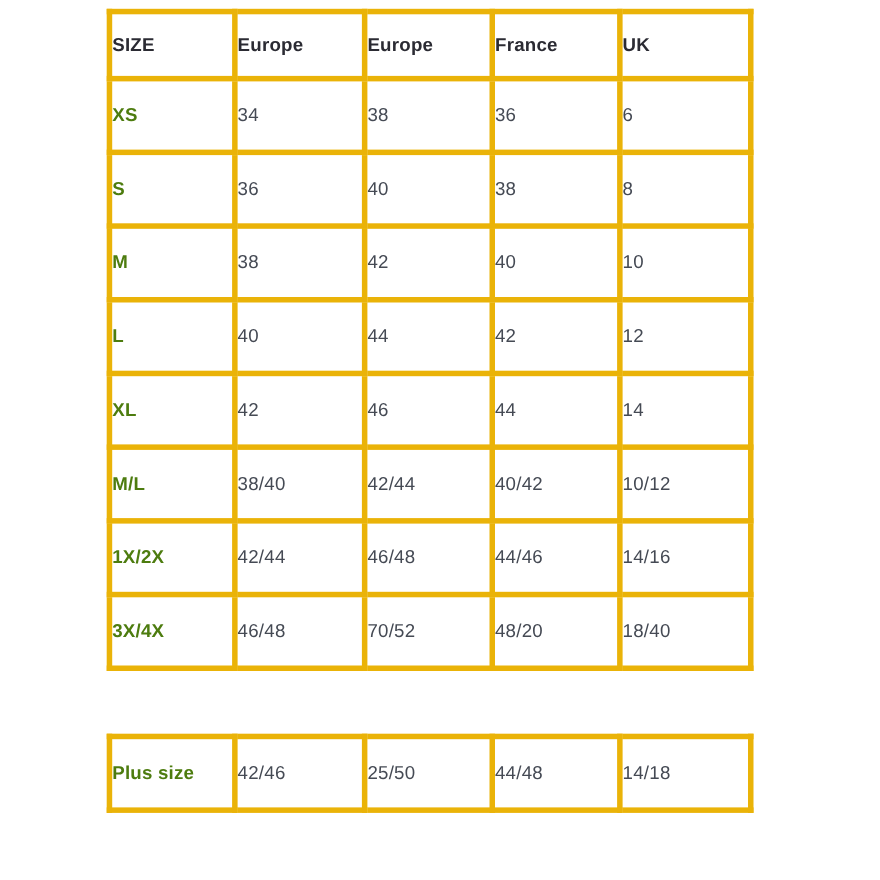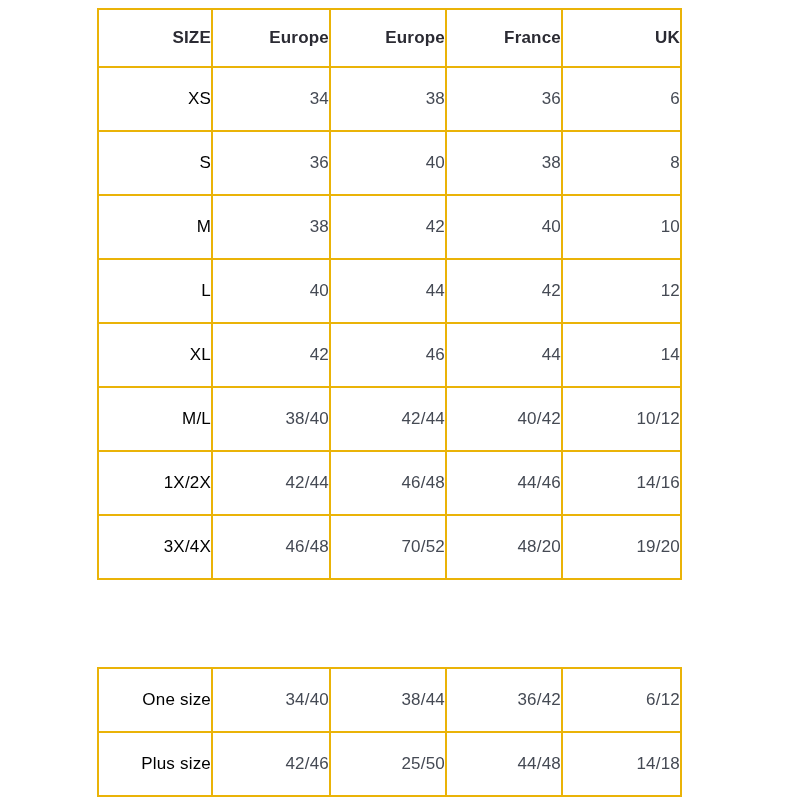--- a/index.html
+++ b/index.html
@@ -18,40 +18,40 @@
   .size-table {
     position: absolute;
     border-collapse: collapse;
     table-layout: fixed;
     background: #ffffff;
   }
   #main-table { left: 97px; top: 8px;   width: 583px; }
   #extra-table { left: 97px; top: 667px; width: 583px; }
 
   .size-table td, .size-table th {
-    border: 2px solid #eab308;
-    text-align: right;
+    border: 5px solid #eab308;
+    text-align: left;
     vertical-align: middle;
     padding: 0;
     font-size: 17px;
     letter-spacing: 0.2px;
   }
   .size-table thead th {
     height: 56px;
     font-weight: 700;
     color: #2b2b33;
   }
   .size-table tbody td {
     height: 62px;
     font-weight: 400;
     color: #454a54;
   }
   .size-table tbody td.row-label {
-    font-weight: 400;
-    color: #000000;
+    font-weight: 700;
+    color: #4d7c0f;
   }
   .col-size   { width: 114px; }
   .col-europe { width: 118px; }
   .col-italy  { width: 116px; }
   .col-france { width: 116px; }
   .col-uk     { width: 119px; }
 </style>
 </head>
 <body>
 
@@ -122,42 +122,35 @@
           <td>42/44</td>
           <td>46/48</td>
           <td>44/46</td>
           <td>14/16</td>
         </tr>
         <tr>
           <td class="row-label">3X/4X</td>
           <td>46/48</td>
           <td>70/52</td>
           <td>48/20</td>
-          <td>19/20</td>
+          <td>18/40</td>
         </tr>
       </tbody>
   </table>
 
   <table id="extra-table" class="size-table">
     <colgroup>
       <col class="col-size">
         <col class="col-europe">
         <col class="col-italy">
       <col class="col-france">
         <col class="col-uk">
     </colgroup>
     <tbody>
         <tr>
-          <td class="row-label">One size</td>
-          <td>34/40</td>
-          <td>38/44</td>
-          <td>36/42</td>
-          <td>6/12</td>
-        </tr>
-        <tr>
           <td class="row-label">Plus size</td>
           <td>42/46</td>
           <td>25/50</td>
           <td>44/48</td>
           <td>14/18</td>
         </tr>
       </tbody>
   </table>
 
 </div>

